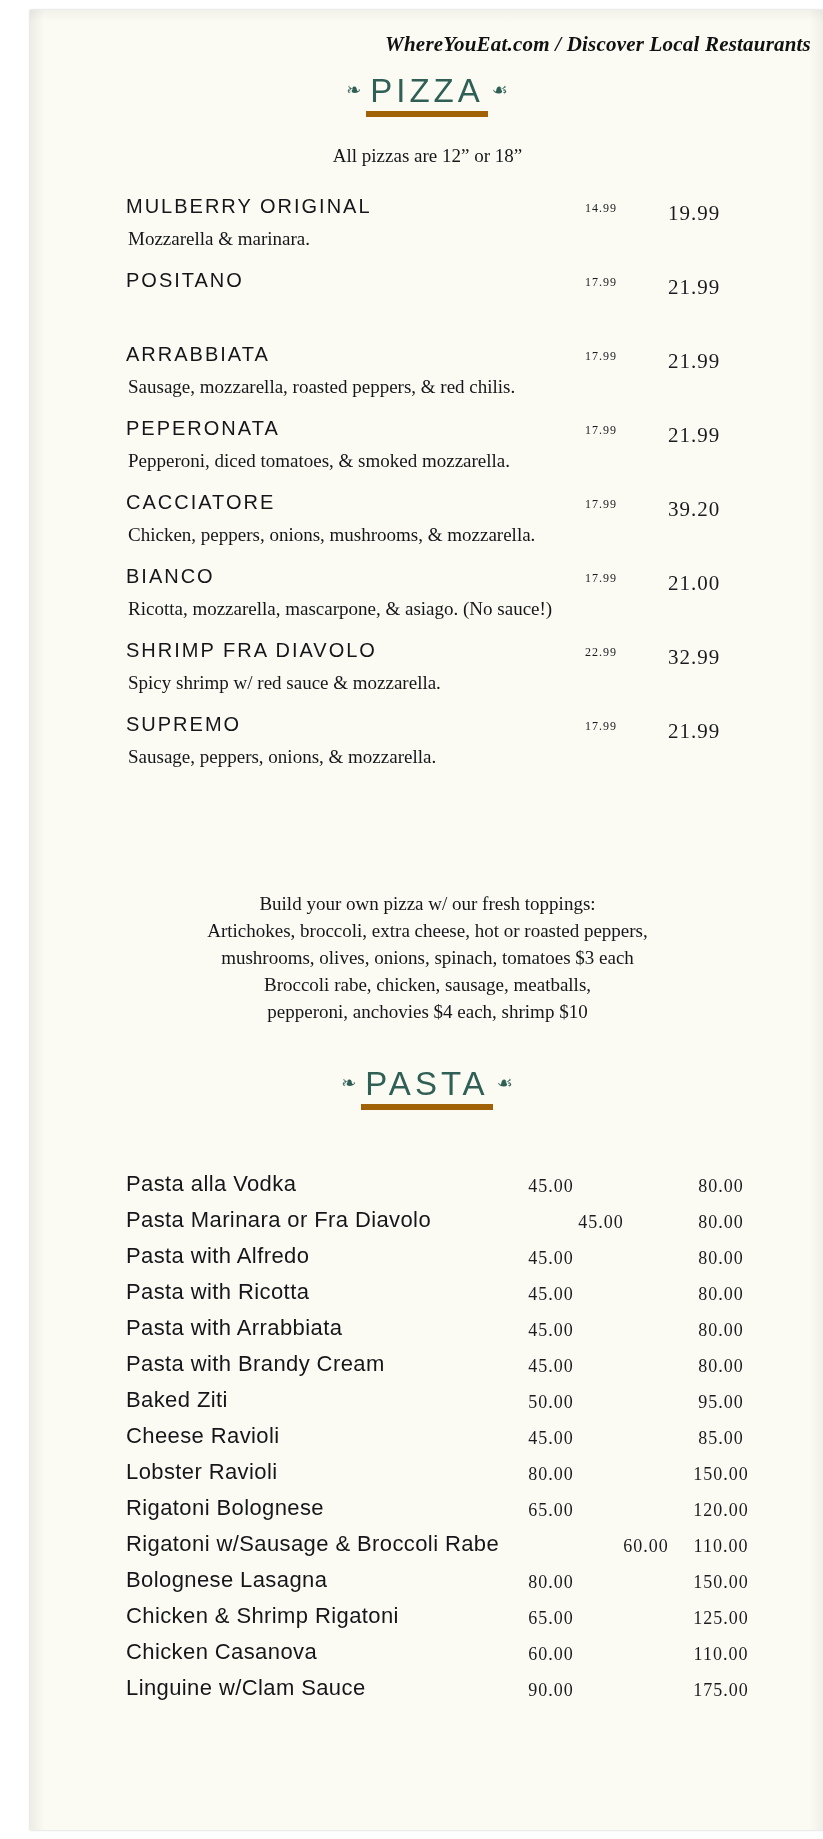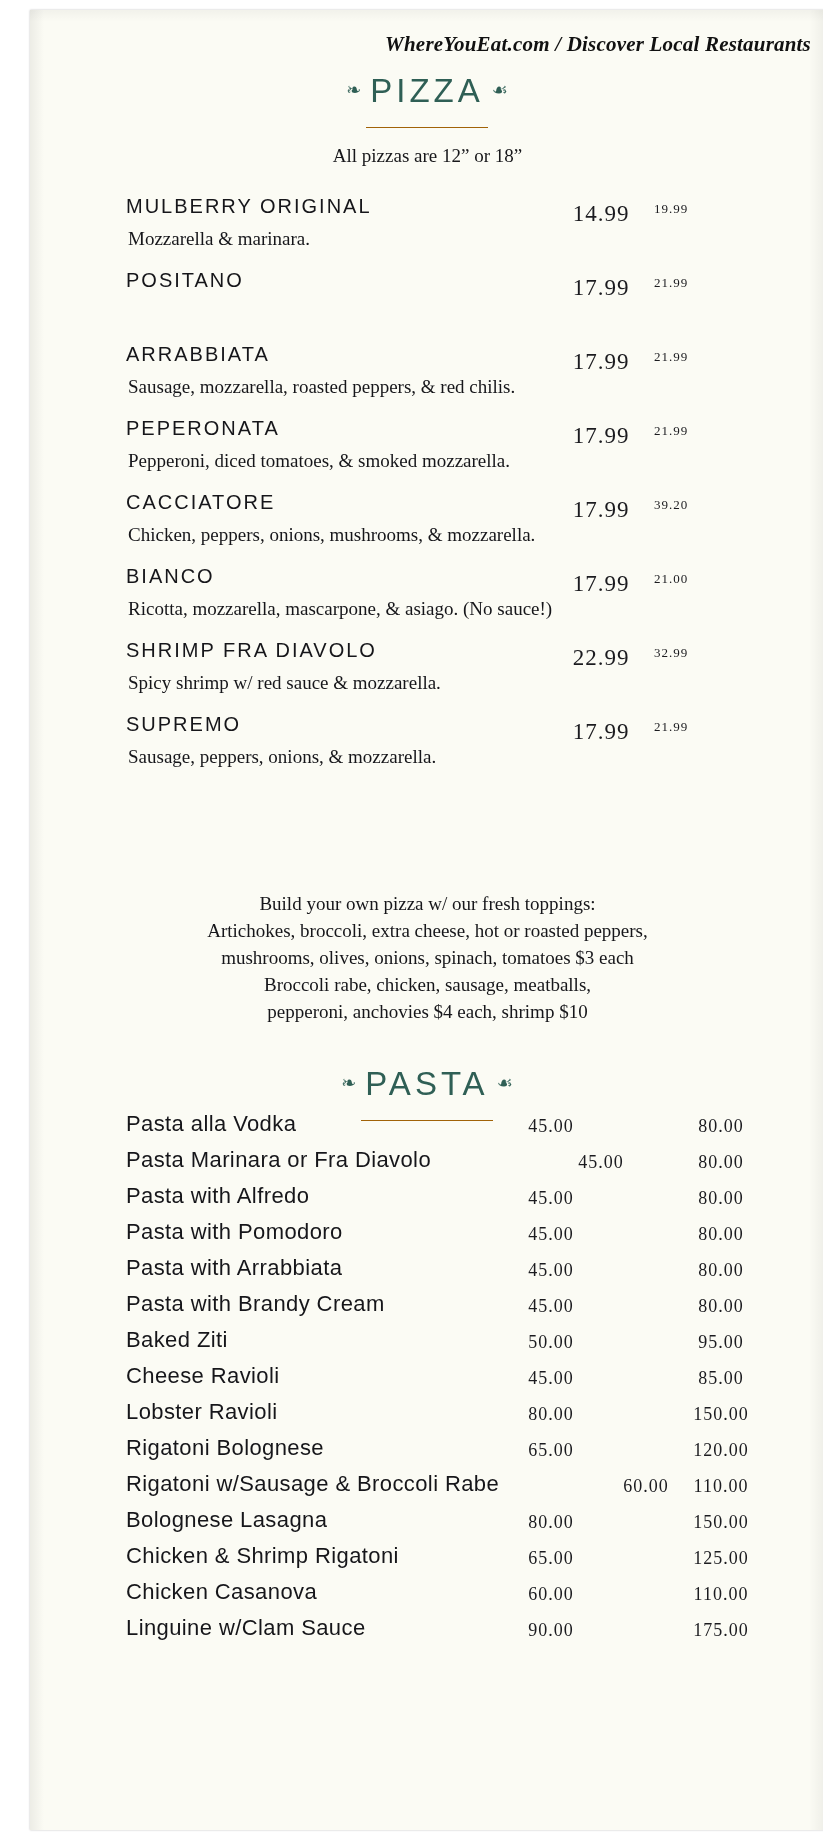--- a/index.html
+++ b/index.html
@@ -68,22 +68,22 @@
   }
   .section-head .orn {
     font-size: 18px;
     vertical-align: 6px;
     letter-spacing: 1px;
   }
   .section-head .title {
     font-family: "Liberation Sans", sans-serif;
     font-size: 33px;
     letter-spacing: 4px;
-    border-bottom: 1px solid #a16207;
-    padding: 0 4px 18px 4px;
+    border-bottom: 6px solid #a16207;
+    padding: 0 4px 2px 4px;
   }
 
   .subtitle {
     position: absolute;
     left: 0;
     width: 795px;
     text-align: center;
     font-family: Liberation Serif, serif;
     font-size: 19px;
     color: #17171a;
@@ -111,32 +111,32 @@
     color: #16161a;
     white-space: nowrap;
   }
   .pizza-p1 {
     position: absolute;
     left: 435px;
     top: 6px;
     width: 80px;
     text-align: center;
     font-family: "Liberation Serif", serif;
-    font-size: 23px;
+    font-size: 12px;
     letter-spacing: 1px;
     color: #1b1b1f;
   }
   .pizza-p2 {
     position: absolute;
     left: 528px;
     top: 6px;
     width: 80px;
-    text-align: left;
-    font-family: "Liberation Serif", serif;
-    font-size: 13px;
+    text-align: center;
+    font-family: "Liberation Serif", serif;
+    font-size: 21px;
     letter-spacing: 1px;
     color: #1b1b1f;
   }
   .pizza-desc {
     position: absolute;
     left: 2px;
     top: 33px;
     font-family: "Liberation Serif", serif;
     font-size: 19px;
     color: #16161a;
@@ -152,21 +152,21 @@
     font-family: "Liberation Serif", serif;
     font-size: 19px;
     line-height: 27px;
     color: #16161a;
   }
 
   
   .pasta-list {
     position: absolute;
     left: 96px;
-    top: 1101px;
+    top: 1161px;
     width: 620px;
   }
   .pasta-row {
     position: relative;
     height: 36px;
   }
   .pasta-name {
     position: absolute;
     left: 0;
     top: 0;
@@ -305,21 +305,21 @@
         <div class="pasta-p2">80.00</div>
       </div>
 
       <div class="pasta-row">
         <div class="pasta-name">Pasta with Alfredo</div>
         <div class="pasta-p1">45.00</div>
         <div class="pasta-p2">80.00</div>
       </div>
 
       <div class="pasta-row">
-        <div class="pasta-name">Pasta with  Pomodoro</div>
+        <div class="pasta-name">Pasta with  Ricotta</div>
         <div class="pasta-p1">45.00</div>
         <div class="pasta-p2">80.00</div>
       </div>
 
       <div class="pasta-row">
         <div class="pasta-name">Pasta with Arrabbiata</div>
         <div class="pasta-p1">45.00</div>
         <div class="pasta-p2">80.00</div>
       </div>
 

